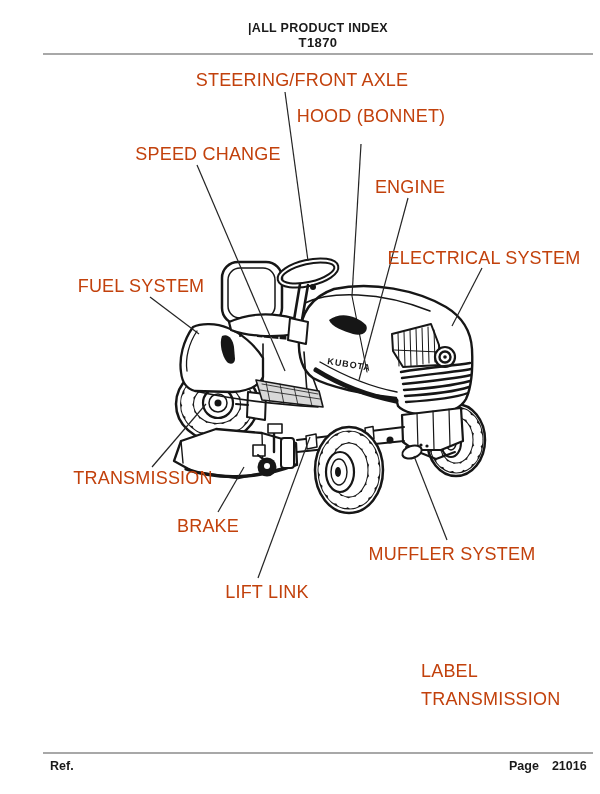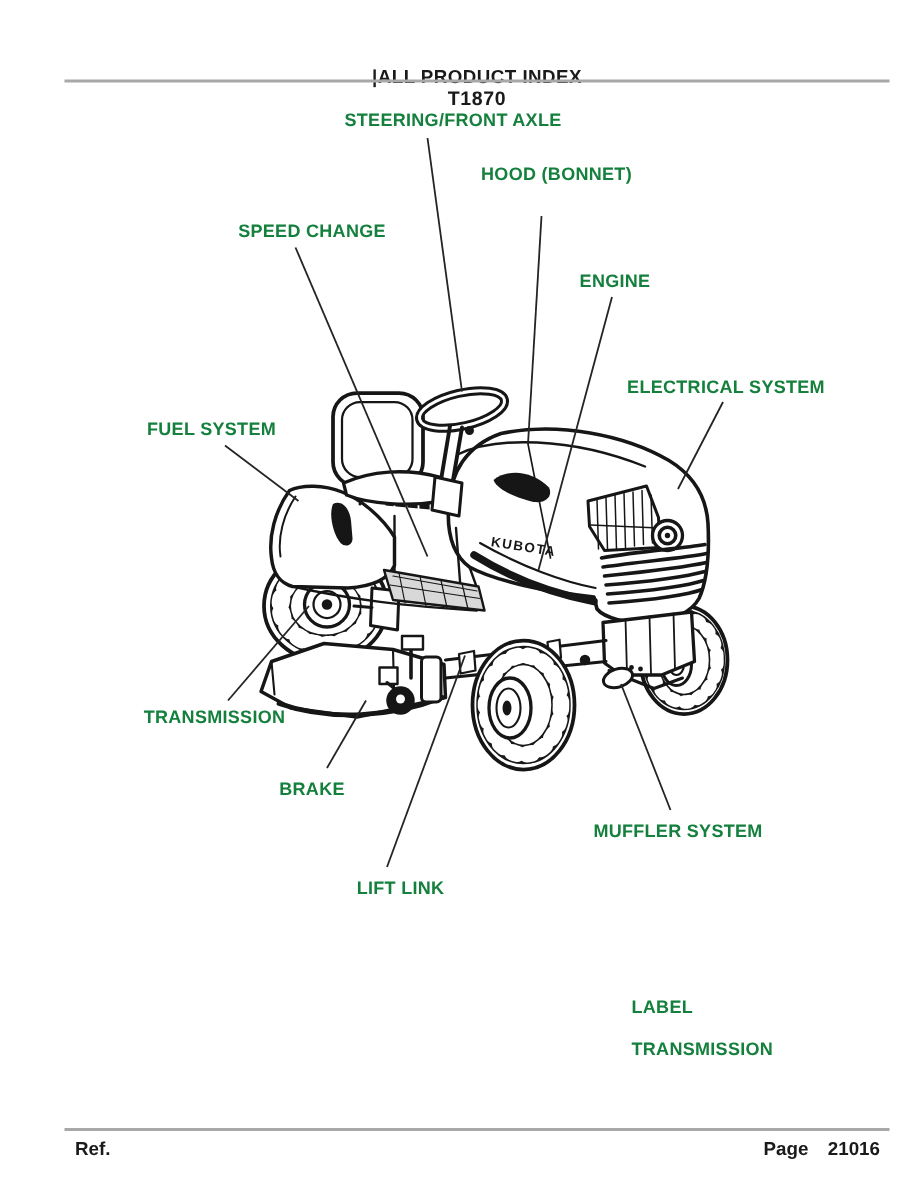--- a/index.html
+++ b/index.html
@@ -4,33 +4,33 @@
 <style>
   html,body { margin:0; padding:0; background:#ffffff; }
   #page {
     position:relative; width:600px; height:794px; background:#ffffff;
     font-family:"Liberation Sans", sans-serif; color:#1a1a1a; overflow:hidden;
   }
   .hrule { position:absolute; left:43px; width:550px; height:2px; background:#a8a8a8; }
   #rule-top { top:53px; }
   #rule-bottom { top:752px; }
   .header-line { position:absolute; left:43px; width:550px; text-align:center;
-    font-weight:bold; white-space:nowrap;margin-top:23px; }
+    font-weight:bold; white-space:nowrap; }
   #header-title { top:21px; font-size:12.5px; letter-spacing:0.3px; }
   #header-model { top:35px; font-size:13px; letter-spacing:0.4px; }
   .footer-group { position:absolute; top:759px; font-weight:bold; font-size:12.5px;
     display:flex; white-space:nowrap; }
   #footer-left { left:50px; gap:21px;flex-direction:column; }
   #footer-right { left:509px; gap:13px; }
   #diagram-svg { position:absolute; left:0; top:0; }
   #callout-layer { position:absolute; left:0; top:0; width:600px; height:794px; pointer-events:none; }
   .callout {
     position:absolute; transform:translate(-50%,-50%);
-    font-weight:bold; font-size:12px; letter-spacing:0.2px;
-    white-space:nowrap; color:#15803d; pointer-events:auto;
+    font-weight:normal; font-size:18px; letter-spacing:0.2px;
+    white-space:nowrap; color:#c2410c; pointer-events:auto;
   }
   .callout.left { transform:translate(0,-50%); }
 </style>
 </head>
 <body>
 
 <div id="page">
 
   <div id="header-title" class="header-line">|ALL PRODUCT INDEX</div>
   <div id="header-model" class="header-line">T1870</div>

